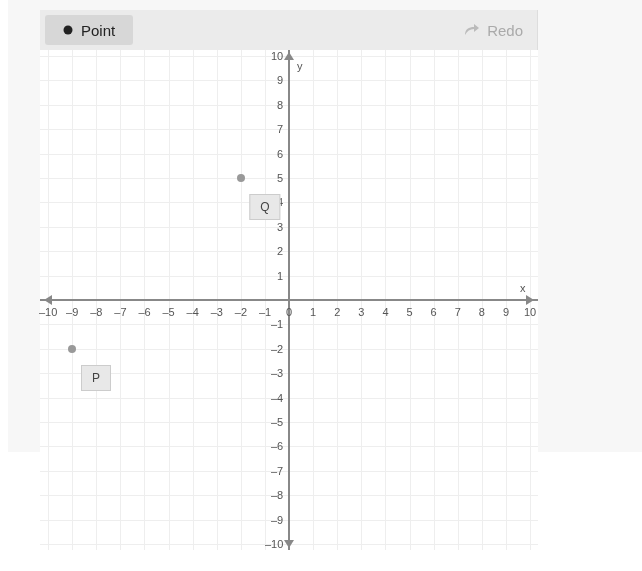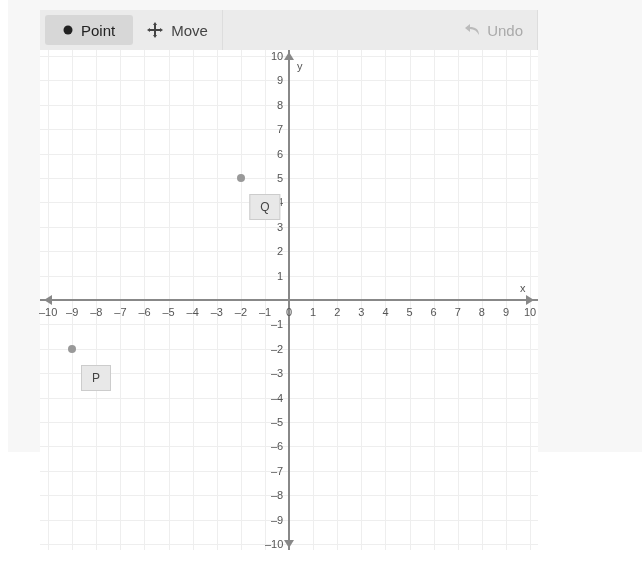--- a/index.html
+++ b/index.html
@@ -115,36 +115,28 @@
 
   <div class="toolbar">
     <div class="tb-btn active">
       <span class="ico">
         <svg width="10" height="10">
             <circle cx="5" cy="5" r="4.5" fill="#222"></circle>
           </svg>
       </span>
       <span>Point</span>
     </div>
-    <div class="tb-btn">
-      <span class="ico">
-        <svg width="16" height="16" viewBox="0 0 16 16">
-          <path d="M8 0 L10 3 L9 3 L9 7 L13 7 L13 6 L16 8 L13 10 L13 9 L9 9 L9 13 L10 13 L8 16 L6 13 L7 13 L7 9 L3 9 L3 10 L0 8 L3 6 L3 7 L7 7 L7 3 L6 3 Z" fill="#444"></path>
-        </svg>
-      </span>
-      <span>Move</span>
-    </div>
     <div class="tb-spacer"></div>
     <div class="tb-btn disabled">
       <span class="ico">
         <svg width="14" height="12" viewBox="0 0 14 12">
-            <path d="M5 0 L0 4 L5 8 L5 5 C9 5 12 7 14 11 C14 5 10 3 5 3 Z" fill="#bbb"></path>
+            <path d="M9 0 L14 4 L9 8 L9 5 C5 5 2 7 0 11 C0 5 4 3 9 3 Z" fill="#bbb"></path>
           </svg>
       </span>
-      <span>Undo</span>
+      <span>Redo</span>
     </div>
   </div>
 
   <div class="graph" id="graph">
       <div class="gridline-v" style="left: 8px;"></div>
       <div class="gridline-v" style="left: 32.1px;"></div>
       <div class="gridline-v" style="left: 56.2px;"></div>
       <div class="gridline-v" style="left: 80.3px;"></div>
       <div class="gridline-v" style="left: 104.4px;"></div>
       <div class="gridline-v" style="left: 128.5px;"></div>

